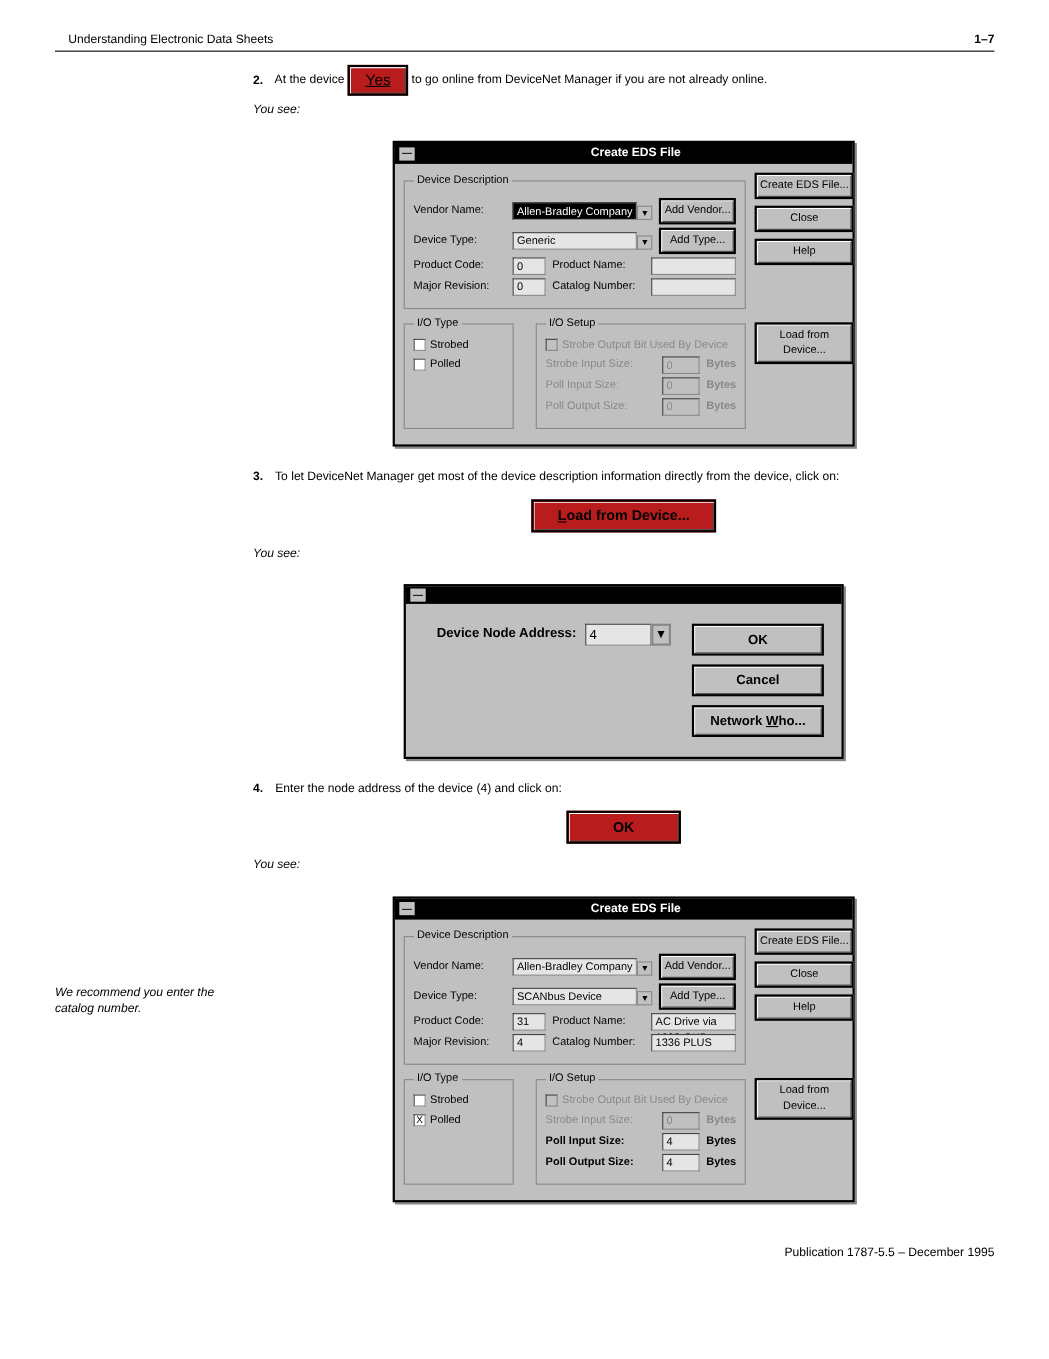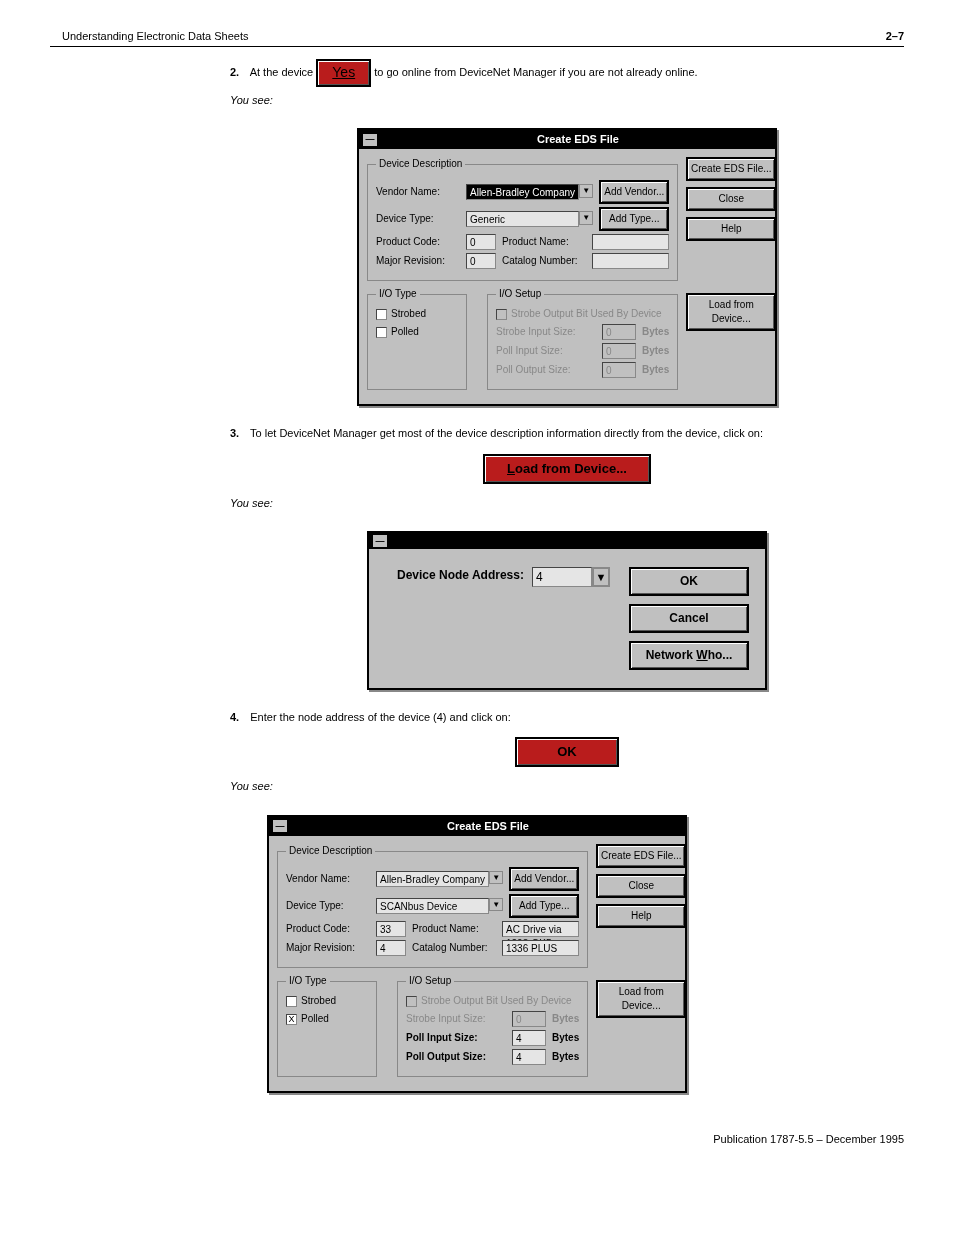--- a/index.html
+++ b/index.html
@@ -28,21 +28,21 @@
   .dialog-side { flex:0 0 90px; display:flex; flex-direction:column; gap:6px; }
   .dlg-btn { border:2px solid #000; background:#c0c0c0; padding:3px 0; text-align:center; font-size:10px; box-shadow:1px 1px 0 #fff inset, -1px -1px 0 #555 inset; }
   .dlg-btn.wide { font-size:10px; }
   fieldset.group { border:1px solid #888; padding:6px 8px 8px 8px; margin-bottom:6px; }
   fieldset.group legend { font-size:10px; padding:0 3px; }
   .form-row { display:flex; align-items:center; margin:3px 0; gap:6px; }
   .form-row label { flex:0 0 84px; font-size:10px; }
   .form-row .lbl2 { flex:0 0 84px; font-size:10px; }
   .txt { border:1px solid #888; border-top-color:#444; border-left-color:#444; background:#e5e5e5; padding:1px 3px; font-size:10px; height:16px; }
   .txt.disabled { background:#c0c0c0; color:#888; }
-  .combo { display:flex; align-items:flex-start; }
+  .combo { display:flex; align-items:flex-end; }
   .combo .txt { flex:1; }
   .combo .drop { width:14px; border:1px solid #888; background:#c0c0c0; display:flex; align-items:center; justify-content:center; font-size:8px; }
   .chk { display:inline-block; width:11px; height:11px; border:1px solid #888; border-top-color:#444; border-left-color:#444; background:#fff; margin-right:4px; vertical-align:middle; text-align:center; font-size:9px; line-height:9px; }
   .chk.disabled { background:#c0c0c0; }
   .io-row { display:flex; align-items:center; margin:3px 0; gap:6px; }
   .io-row .io-lbl { flex:0 0 100px; font-size:10px; }
   .io-row .io-val { width:34px; }
   .io-row .unit { font-size:10px; font-weight:bold; }
   .two-group { display:flex; gap:20px; }
   .two-group fieldset { flex:1; }
@@ -59,21 +59,21 @@
   .load-combo .txt { width:60px; height:20px; font-size:12px; }
   .load-combo .drop { width:18px; border:2px solid #888; background:#c0c0c0; display:flex; align-items:center; justify-content:center; }
 
   .centered { display:flex; justify-content:center; margin:12px 0; }
 </style>
 </head>
 <body>
 
 <div class="page-header">
   <div class="page-header-left">Understanding Electronic Data Sheets</div>
-  <div class="page-header-right">2–7</div>
+  <div class="page-header-right">1–7</div>
 </div>
 
 <div class="step">
   <div class="step-col1"></div>
   <div class="step-col2">
     <span class="step-num">2.</span>
     <span>At the device </span>
     <span class="inline-btn"><u>Yes</u></span>
     <span> to go online from DeviceNet Manager if you are not already online.</span>
     <div class="see-text">You see:</div>
@@ -203,20 +203,23 @@
     <span class="step-num">4.</span>
     <span>Enter the node address of the device (4) and click on:</span>
     <div class="centered">
       <span class="inline-btn big" style="padding:4px 40px;">OK</span>
     </div>
     <div class="see-text">You see:</div>
   </div>
 </div>
 
 <div class="step">
+  <div class="step-col1">
+    <div class="note" style="margin-top:80px;">We recommend you enter the catalog number.</div>
+  </div>
   <div class="step-col2">
     <div class="dialog" style="width:420px;">
       <div class="dialog-title">
         <div class="sys-icon">—</div>
         <span>Create EDS File</span>
       </div>
       <div class="dialog-body">
         <div class="dialog-main">
           <fieldset class="group">
             <legend>Device Description</legend>
@@ -231,21 +234,21 @@
             <div class="form-row">
               <label>Device Type:</label>
               <div class="combo" style="flex:1;">
                 <div class="txt">SCANbus Device</div>
                 <div class="drop">▼</div>
               </div>
               <div class="dlg-btn" style="width:70px;">Add Type...</div>
             </div>
             <div class="form-row">
               <label>Product Code:</label>
-              <div class="txt" style="width:30px;">33</div>
+              <div class="txt" style="width:30px;">31</div>
               <label class="lbl2">Product Name:</label>
               <div class="txt" style="flex:1;">AC Drive via 1203-GK5</div>
             </div>
             <div class="form-row">
               <label>Major Revision:</label>
               <div class="txt" style="width:30px;">4</div>
               <label class="lbl2">Catalog Number:</label>
               <div class="txt" style="flex:1;">1336 PLUS</div>
             </div>
           </fieldset>

